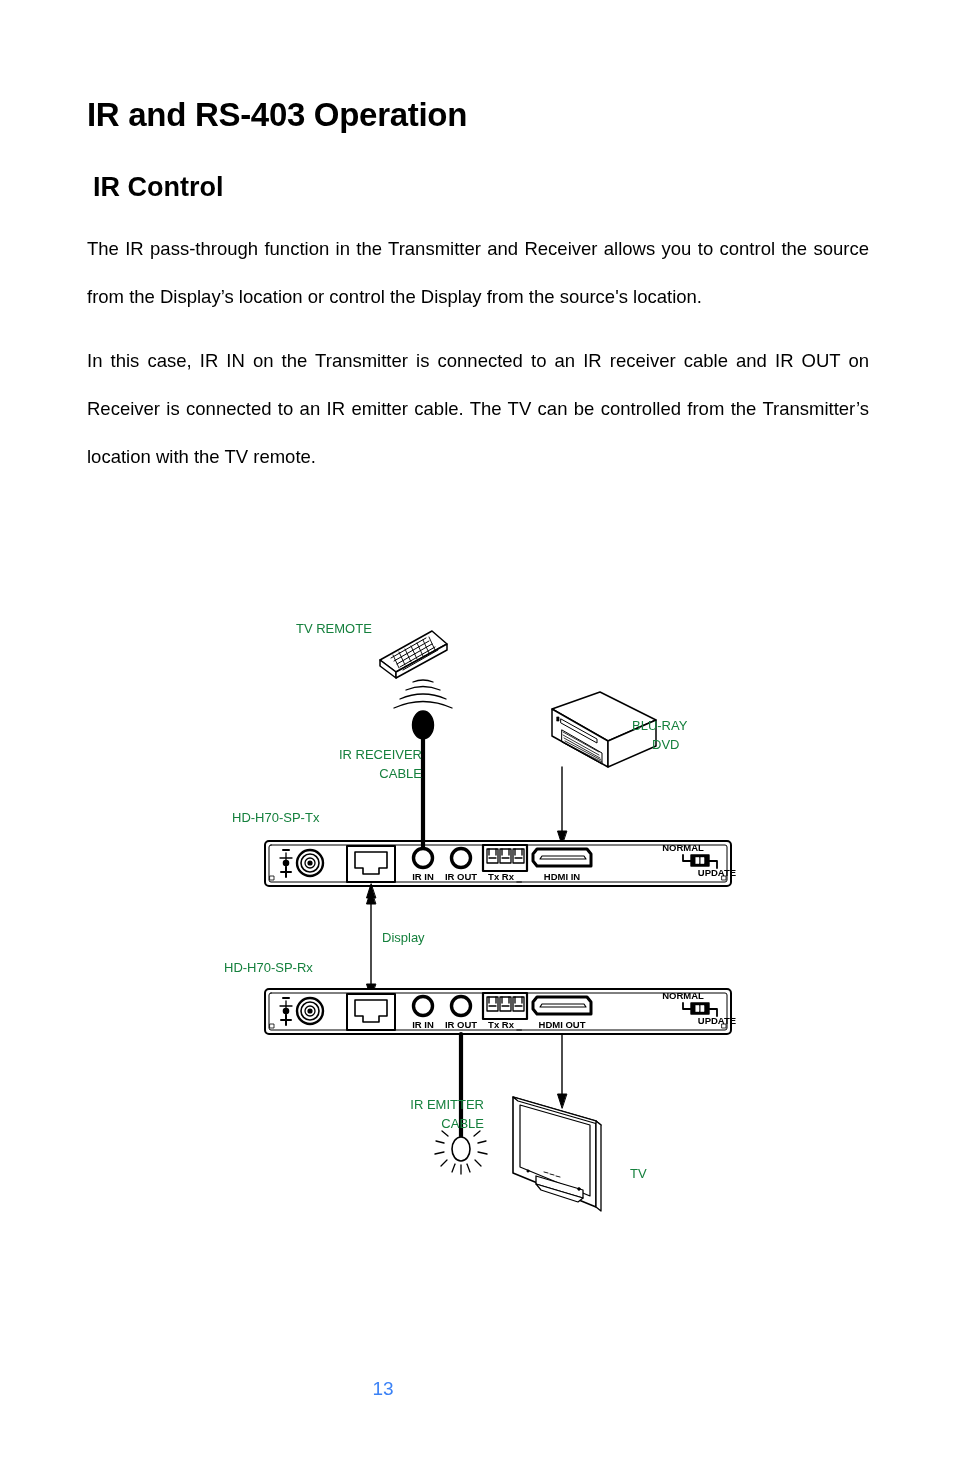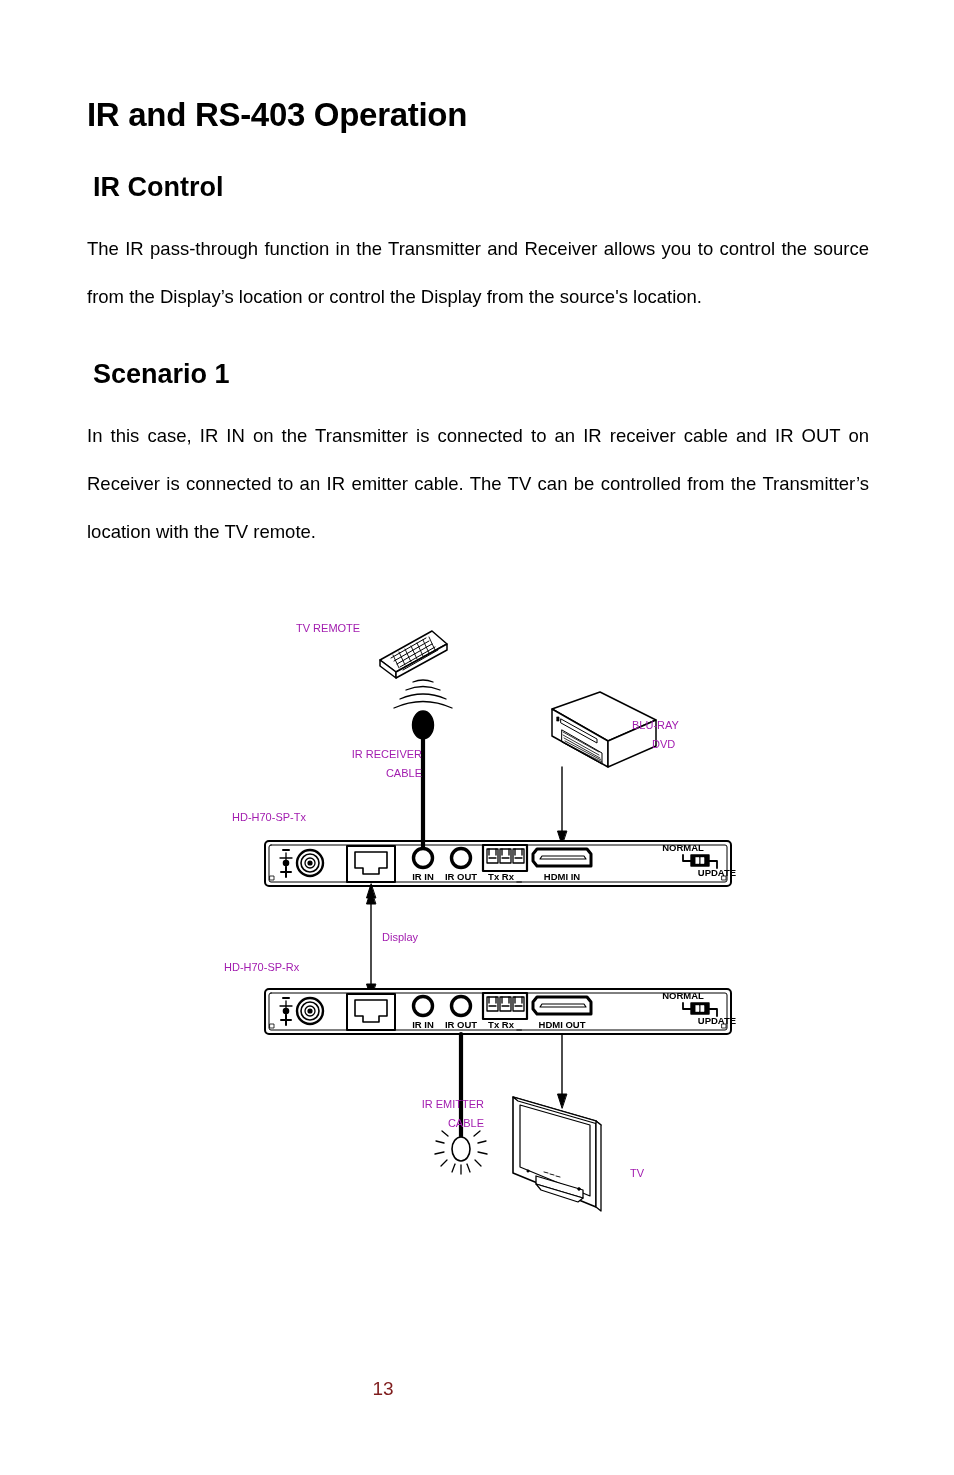--- a/index.html
+++ b/index.html
@@ -52,51 +52,50 @@
     position: absolute;
     left: 0;
     top: 600px;
     width: 954px;
     height: 640px;
   }
   .diagram svg { display: block; }
 
   .dg-label {
     position: absolute;
-    font-size: 11px;
+    font-size: 13px;
     line-height: 19px;
-    color: #a21caf;
+    color: #15803d;
     white-space: pre;
     font-family: "Liberation Sans", sans-serif;
   }
   .dg-label.center { text-align: right; }
 
   .page-number {
     position: absolute;
     left: 0;
     top: 1378px;
     width: 766px;
     text-align: center;
     font-size: 19px;
-    color: #7f1d1d;
+    color: #3b82f6;
   }
 </style>
 </head>
 <body>
 
 <div class="page">
 
   <div class="content">
 
     <h1 class="doc-title">IR and RS-403 Operation</h1>
 
     <h2 class="doc-h2">IR Control</h2>
     <p class="body-text">The IR pass-through function in the Transmitter and Receiver allows you to control the source from the Display’s location or control the Display from the source's location.</p>
 
-    <h2 class="doc-h2">Scenario 1</h2>
     <p class="body-text">In this case, IR IN on the Transmitter is connected to an IR receiver cable and IR OUT on Receiver is connected to an IR emitter cable. The TV can be controlled from the Transmitter’s location with the TV remote.</p>
 
   </div>
 
   <div class="diagram">
 
     <svg width="954" height="640" viewBox="0 0 954 640" xmlns="http://www.w3.org/2000/svg">
 
       <g fill="none" stroke="#000" stroke-width="1.4" stroke-linecap="round" stroke-linejoin="round">
 

